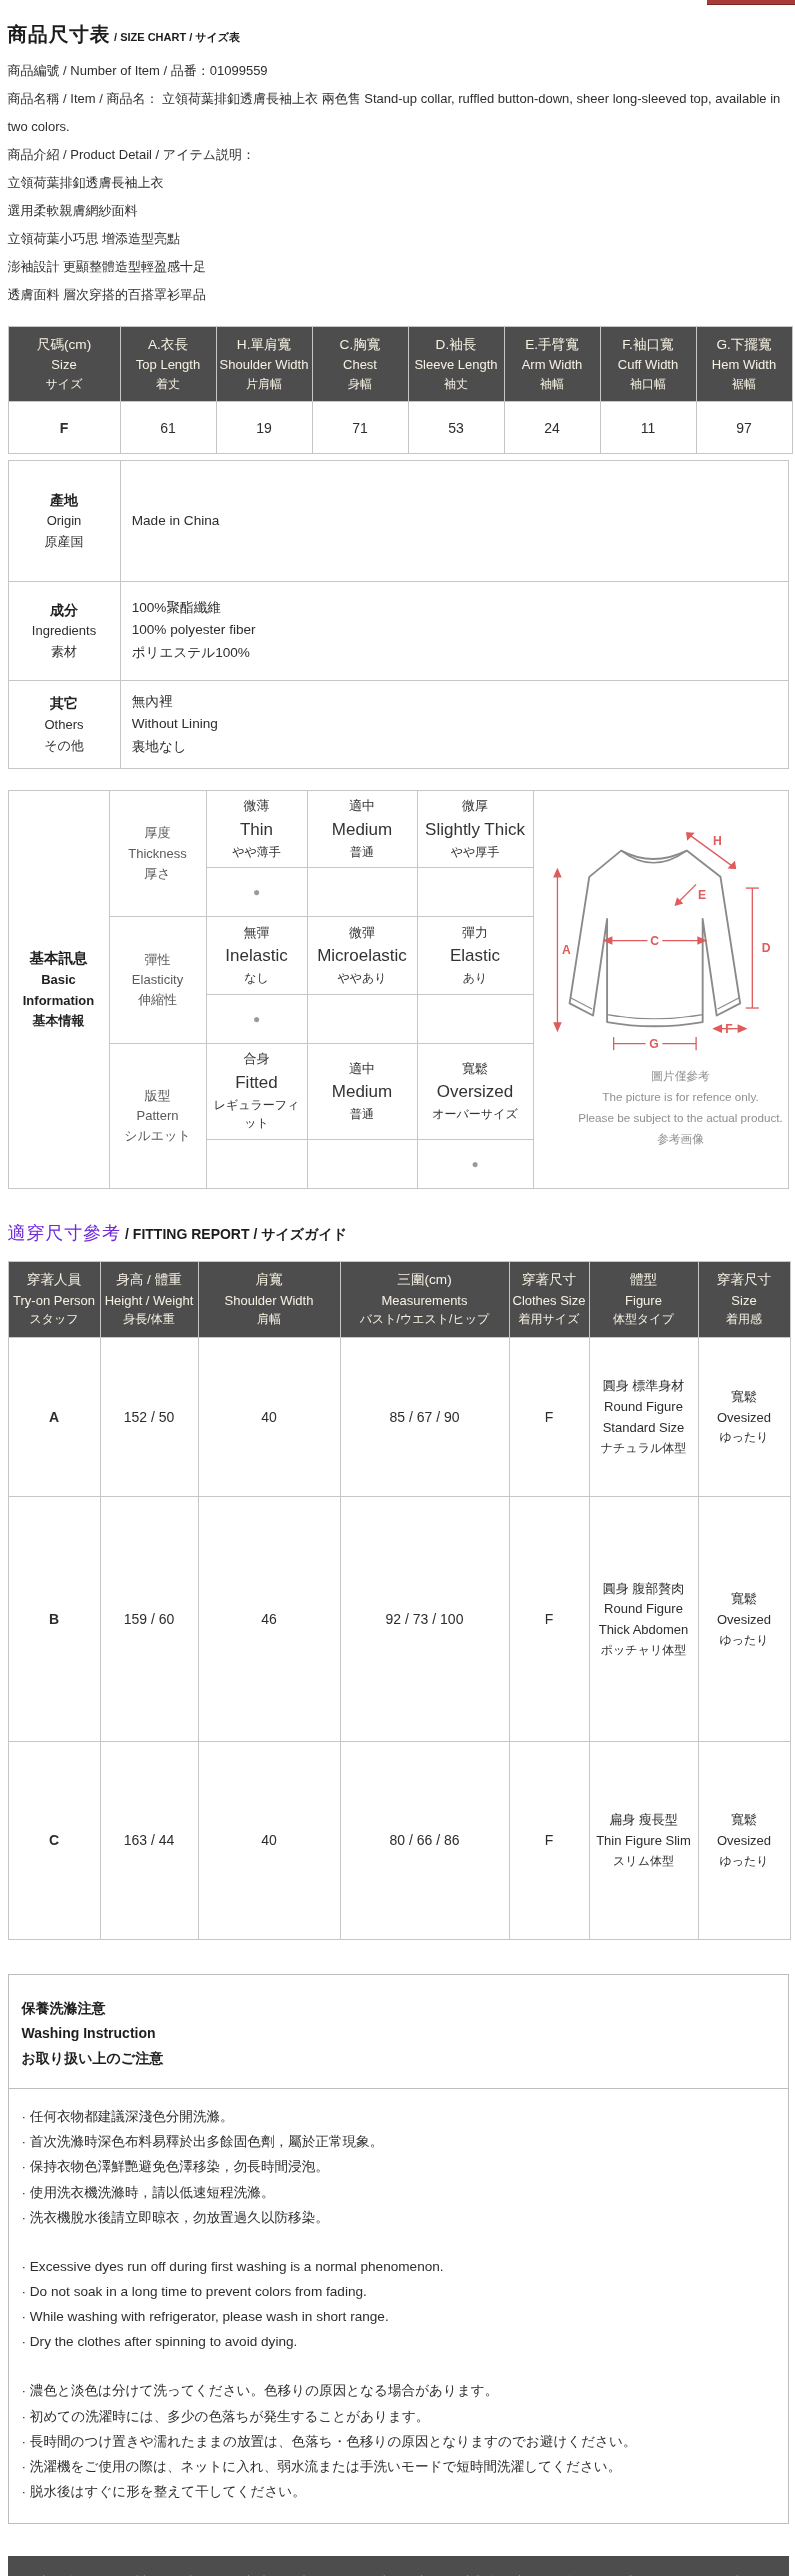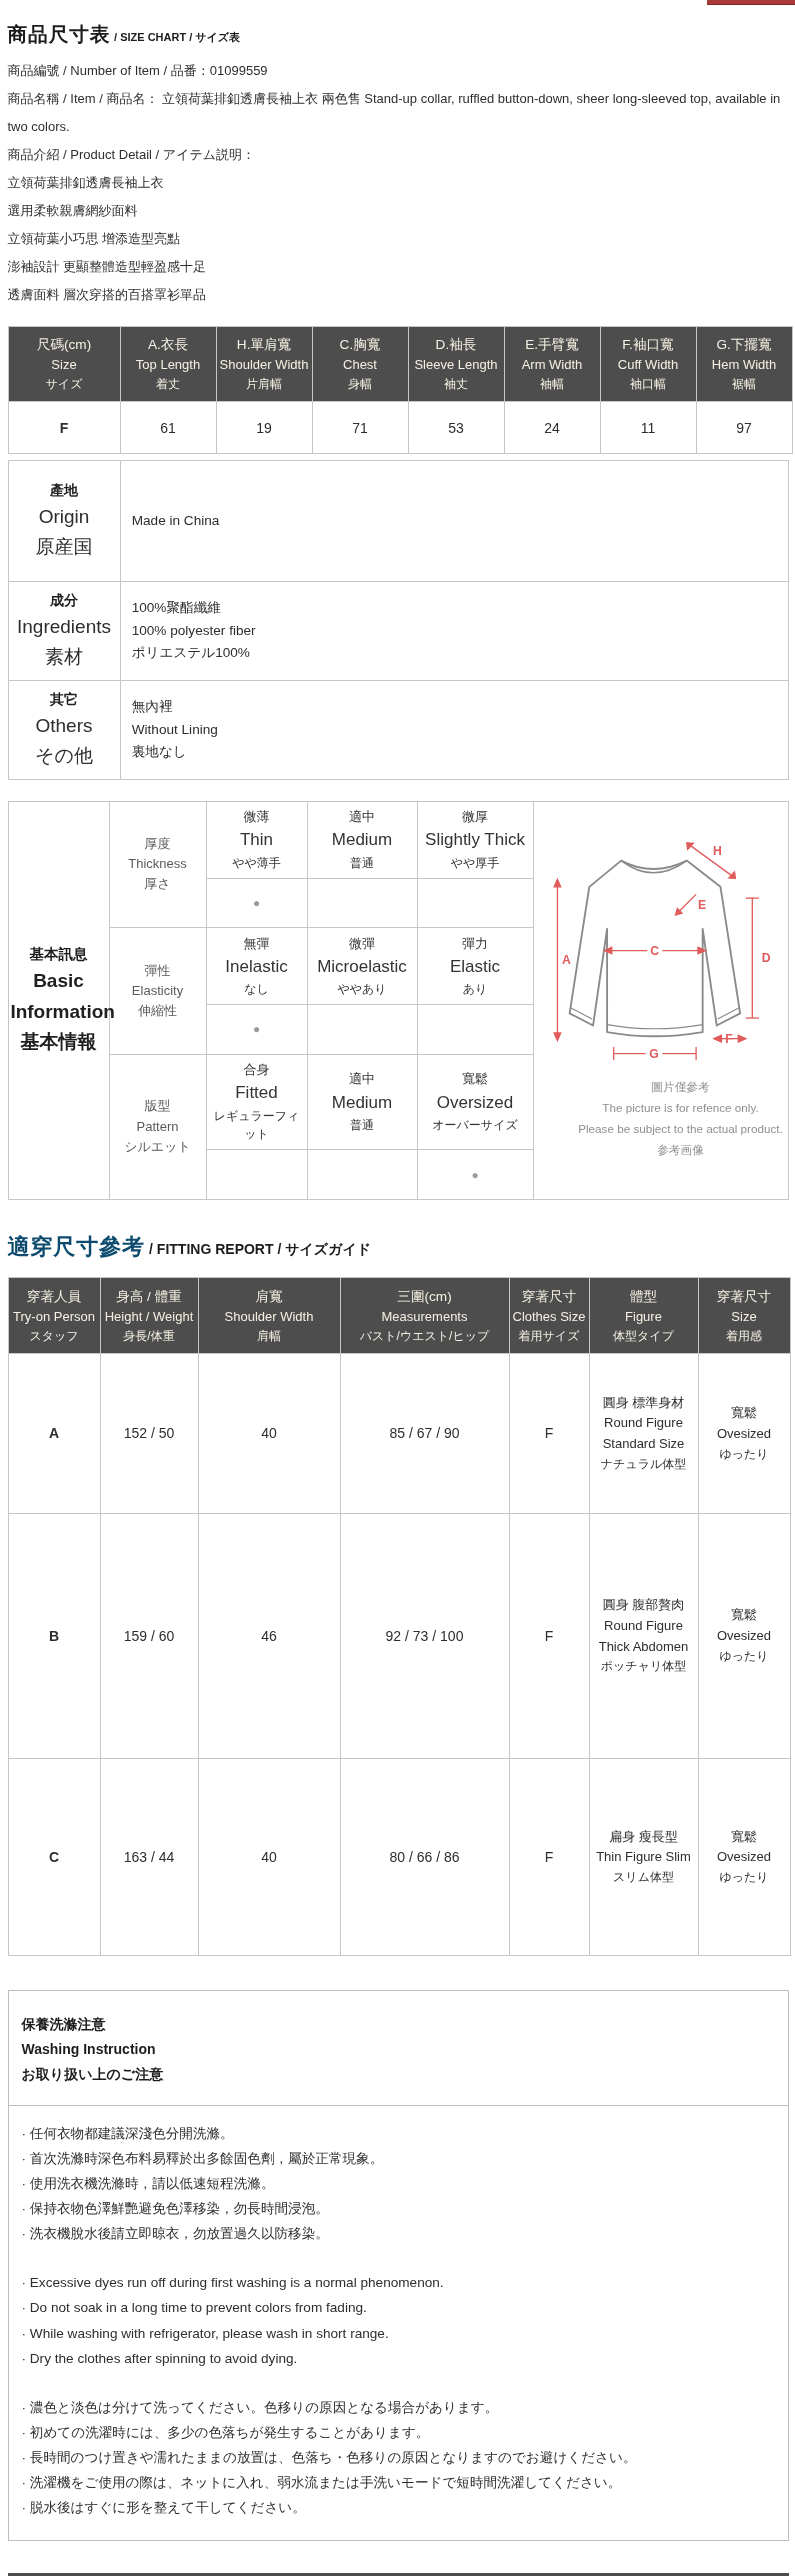--- a/index.html
+++ b/index.html
@@ -35,21 +35,21 @@
   td{text-align:center;vertical-align:middle;font-size:14px;color:#2d2d2d;background:#fff;}
 
   .size-table{margin-top:17px;}
   .size-table td{height:49px;}
   .size-table td.first{font-weight:bold;}
 
   
   .info-table{margin-top:5.6px;}
   .info-table td.lab{padding:7.5px 1.9px;}
   .lab-zh{display:block;font-size:14px;font-weight:bold;color:#1f1f1f;line-height:1.6;}
-  .lab-en,.lab-jp{display:block;font-size:19px;color:#2d2d2d;line-height:1.6;}
+  .lab-en,.lab-jp{display:block;font-size:13px;color:#2d2d2d;line-height:1.6;}
   .info-table td.val{text-align:left;padding:9.4px 11.2px;font-size:13.6px;line-height:1.65;color:#2d2d2d;}
   .val-line{display:block;}
   .row-origin td{height:101px;}
   .row-ingredients td{height:79px;}
   .row-others td{height:69px;}
 
   
   .basic-table{margin-top:20.6px;}
   .basic-table td{padding:5.6px 1.9px;}
   .basic-title .lab-zh{font-size:14.5px;}
@@ -62,21 +62,21 @@
   .opt-jp{font-size:12px;}
   .lbl-row td{height:62px;}
   .dot-row td{height:37px;font-size:12px;color:#9a9a9a;}
   .img-cell{vertical-align:middle;padding:9.4px 5.6px;}
   .caption{margin-top:9.4px;color:#8f8f8f;font-size:11.7px;line-height:1.8;text-align:center;padding-left:40px;}
   .caption span{display:block;}
   .caption .cap-wrap{display:block;}
 
   
   .sec-title{margin-top:32px;line-height:1.4;}
-  .sec-zh{font-size:22px;font-weight:bold;color:#0c4a6e;letter-spacing:0.9px;}
+  .sec-zh{font-size:18px;font-weight:normal;color:#6d28d9;letter-spacing:0.9px;}
   .sec-rest{font-size:14px;font-weight:bold;color:#1c1c1c;}
   .fit-table{margin-top:15px;}
   .fit-table td{padding:9.4px 3.7px;line-height:1.6;}
   .fit-table td.person{font-weight:bold;}
   .fig-zh,.fig-en,.fig-jp{display:block;}
   .fig-zh{font-size:13px;}
   .fig-en{font-size:13px;}
   .fig-jp{font-size:12px;}
   .rowA td{height:140px;}
   .rowB td{height:225px;}
@@ -501,22 +501,22 @@
   <div class="wash-box">
     <div class="wash-title">
       <div>保養洗滌注意</div>
       <div>Washing Instruction</div>
       <div>お取り扱い上のご注意</div>
     </div>
     <div class="wash-body">
       <div class="wash-group">
         <div class="wash-line">· 任何衣物都建議深淺色分開洗滌。</div>
         <div class="wash-line">· 首次洗滌時深色布料易釋於出多餘固色劑，屬於正常現象。</div>
+        <div class="wash-line">· 保持衣物色澤鮮艷避免色澤移染，勿長時間浸泡。</div>
         <div class="wash-line">· 使用洗衣機洗滌時，請以低速短程洗滌。</div>
-        <div class="wash-line">· 保持衣物色澤鮮艷避免色澤移染，勿長時間浸泡。</div>
         <div class="wash-line">· 洗衣機脫水後請立即晾衣，勿放置過久以防移染。</div>
       </div>
       <div class="wash-group">
         <div class="wash-line">· Excessive dyes run off during first washing is a normal phenomenon.</div>
         <div class="wash-line">· Do not soak in a long time to prevent colors from fading.</div>
         <div class="wash-line">· While washing with refrigerator, please wash in short range.</div>
         <div class="wash-line">· Dry the clothes after spinning to avoid dying.</div>
       </div>
       <div class="wash-group">
         <div class="wash-line">· 濃色と淡色は分けて洗ってください。色移りの原因となる場合があります。</div>

